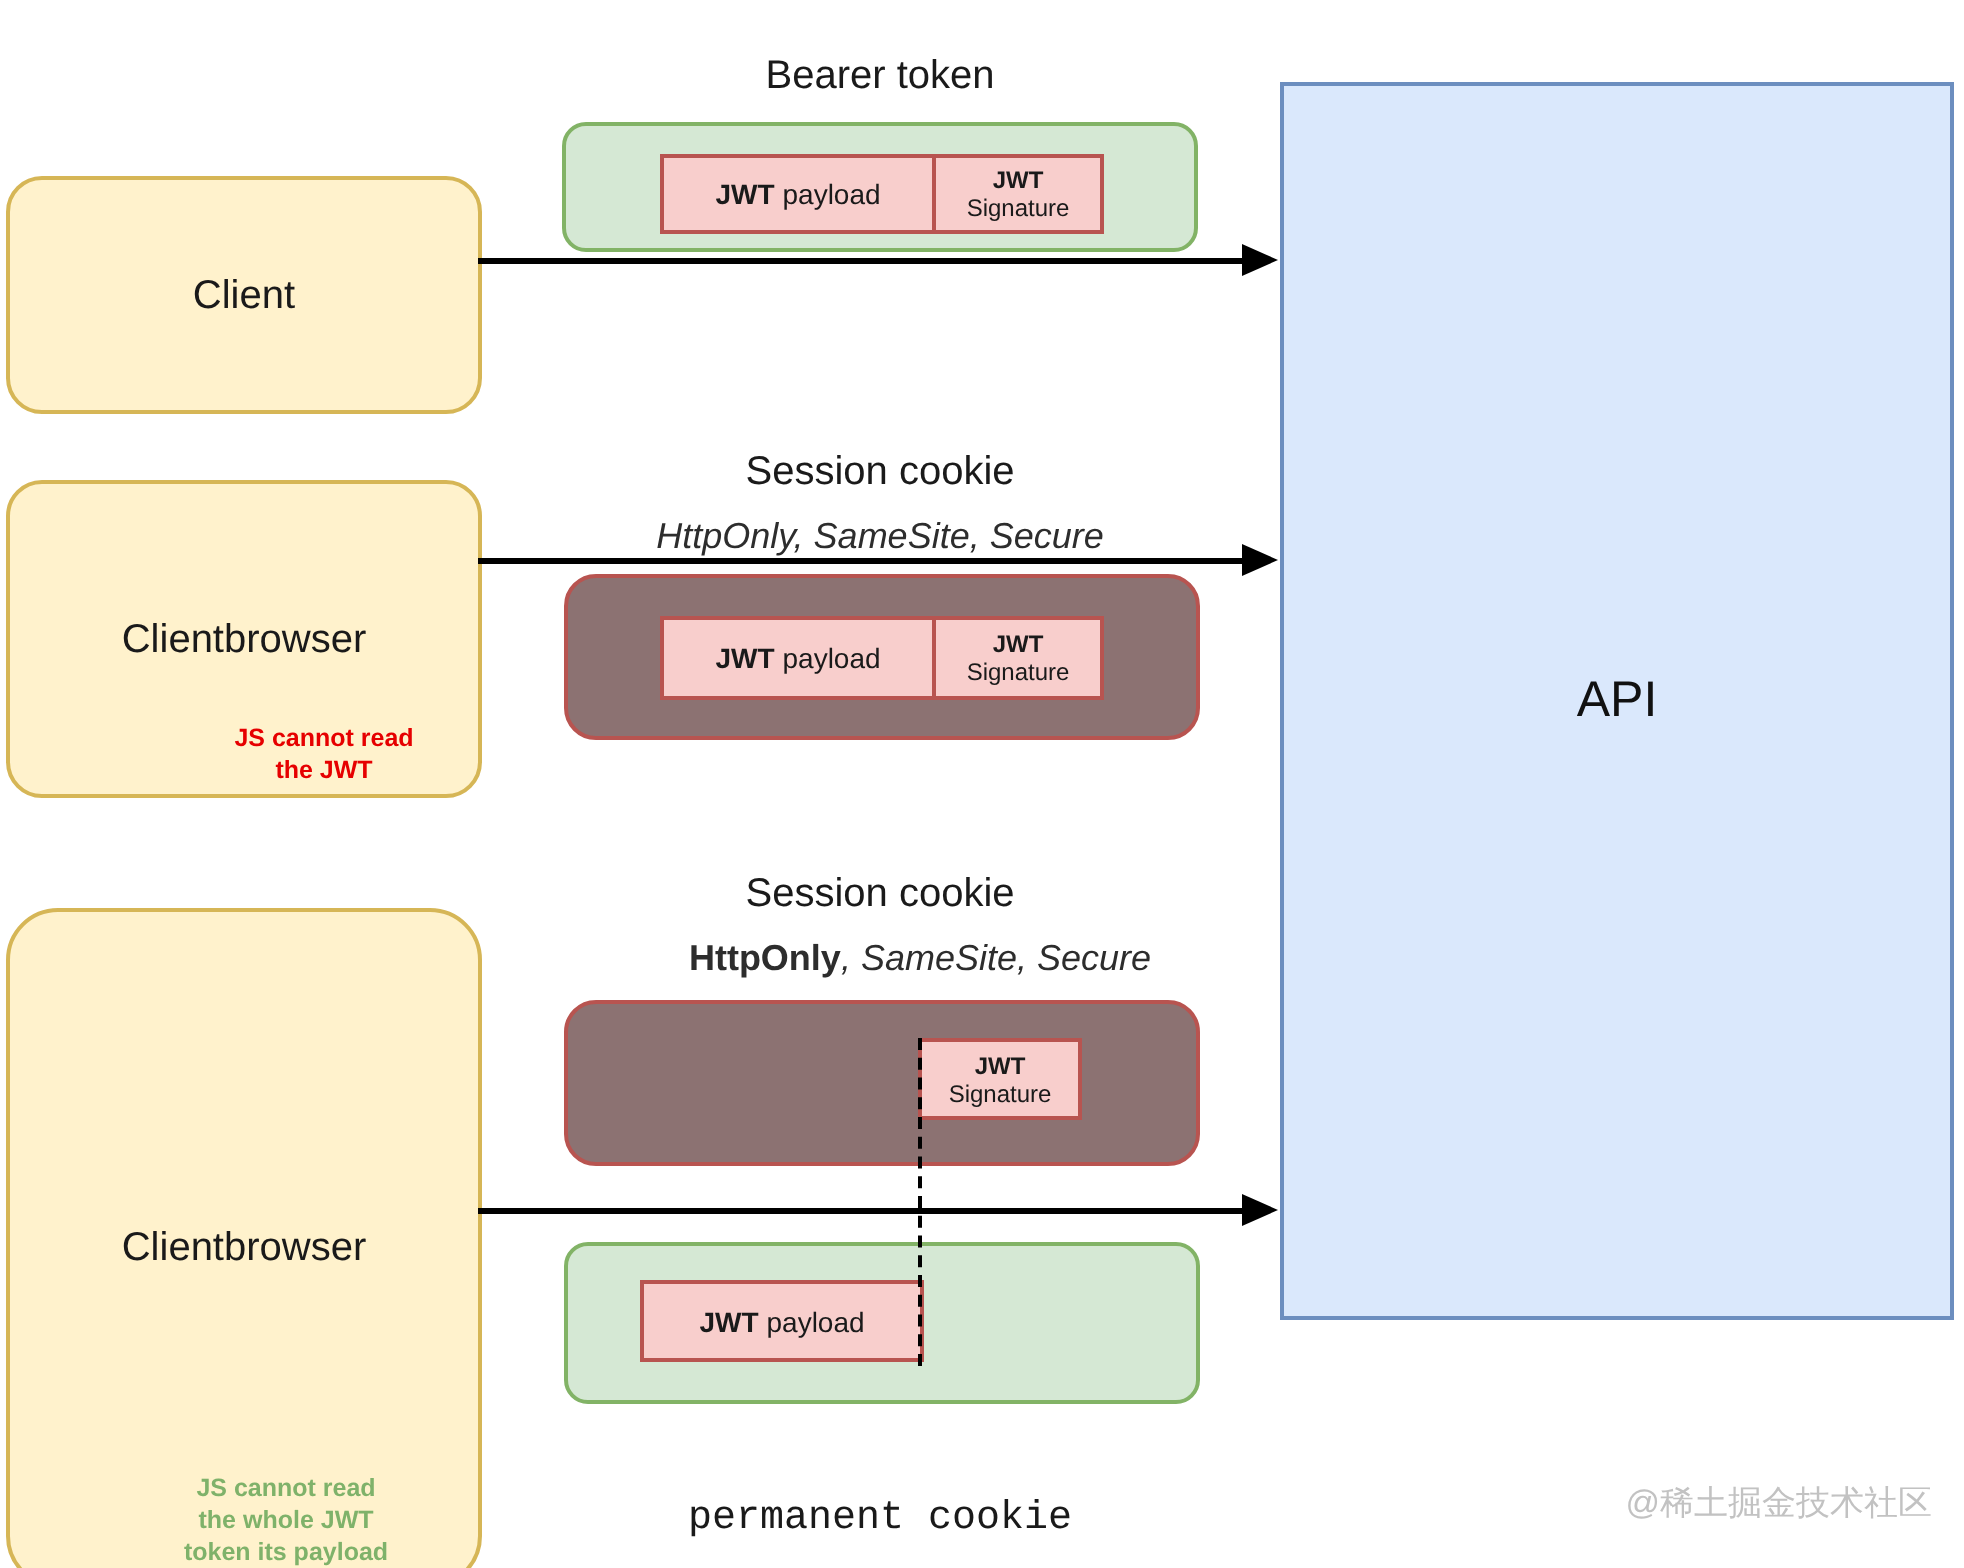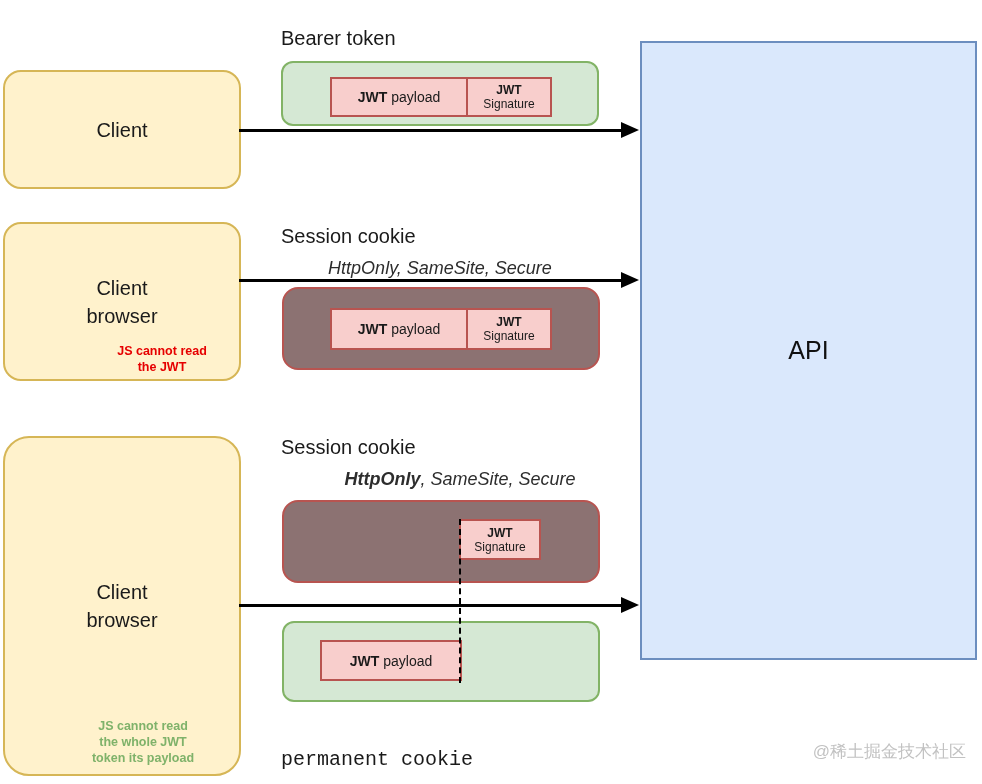--- a/index.html
+++ b/index.html
@@ -3,34 +3,34 @@
 <meta charset="utf-8">
 <style>
   html,body{margin:0;padding:0;background:#fff;}
   #stage{
     position:relative;width:982px;height:784px;background:#fff;overflow:hidden;
     font-family:"Liberation Sans",sans-serif;color:#1a1a1a;
   }
   .abs{position:absolute;}
   .client{
     background:var(--yellow-fill);border:2px solid var(--yellow-stroke);
-    border-radius:18px;display:flex;flex-direction:column;align-items:center;
-    justify-content:center;font-size:20px;line-height:28px;text-align:center;
+    border-radius:18px;display:flex;flex-direction:row;align-items:center;
+    justify-content:center;font-size:20px;line-height:28px;text-align:center;margin-top:18px;
   }
   .cookie-green{background:var(--green-fill);border:2px solid var(--green-stroke);border-radius:12px;}
   .cookie-brown{background:var(--brown-fill);border:2px solid var(--brown-stroke);border-radius:16px;}
   .token{
     background:var(--pink-fill);border:2px solid var(--pink-stroke);
     display:flex;align-items:center;justify-content:center;font-size:14px;
   }
   .token.two-line{flex-direction:column;font-size:12px;line-height:14px;}
   .b{font-weight:bold;}
   .i{font-style:italic;}
-  .bi{font-weight:bold;font-style:italic;margin-left:40px;}
-  .title{font-size:20px;text-align:left;}
+  .bi{font-weight:bold;margin-left:40px;}
+  .title{font-size:20px;text-align:center;}
   .attrs{font-size:18px;font-style:italic;text-align:center;color:#2d2d2d;}
   .shaft{height:3px;background:var(--arrow-black);}
   .head{
     width:0;height:0;border-top:8px solid transparent;
     border-bottom:8px solid transparent;border-left:18px solid var(--arrow-black);
   }
   .note-red{color:var(--note-red);font-weight:bold;font-size:12.5px;line-height:16px;text-align:center;}
   .note-green{color:var(--note-green);font-weight:bold;font-size:12.5px;line-height:16px;text-align:center;}
   .api-box{
     background:var(--blue-fill);border:2px solid var(--blue-stroke);

